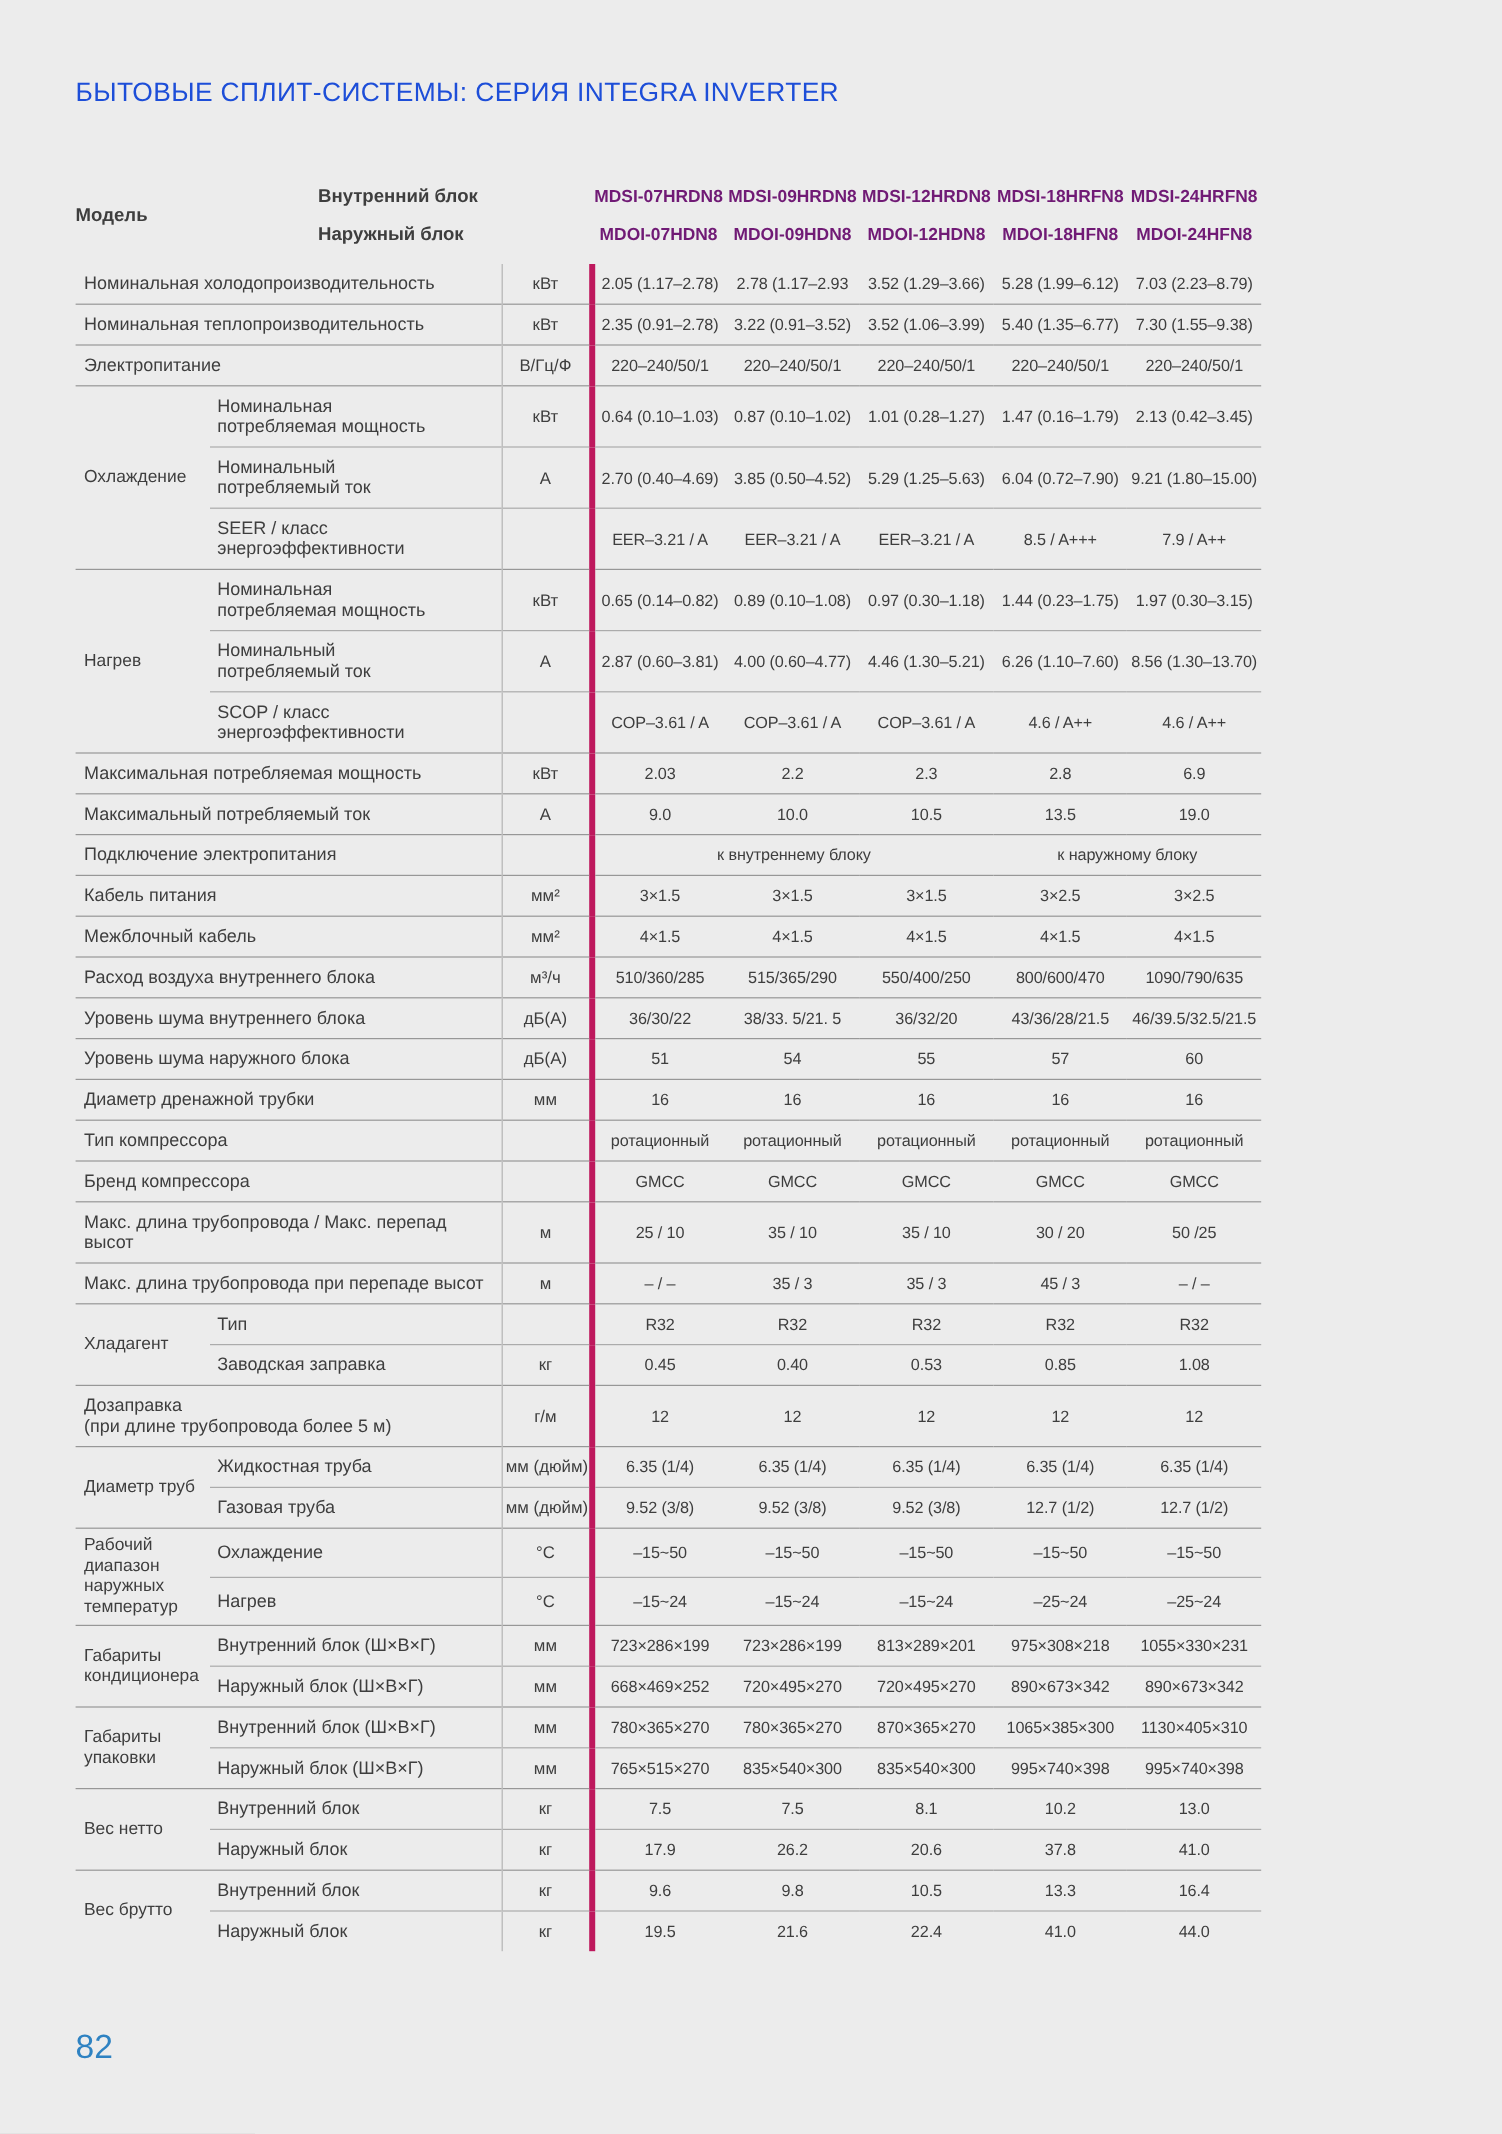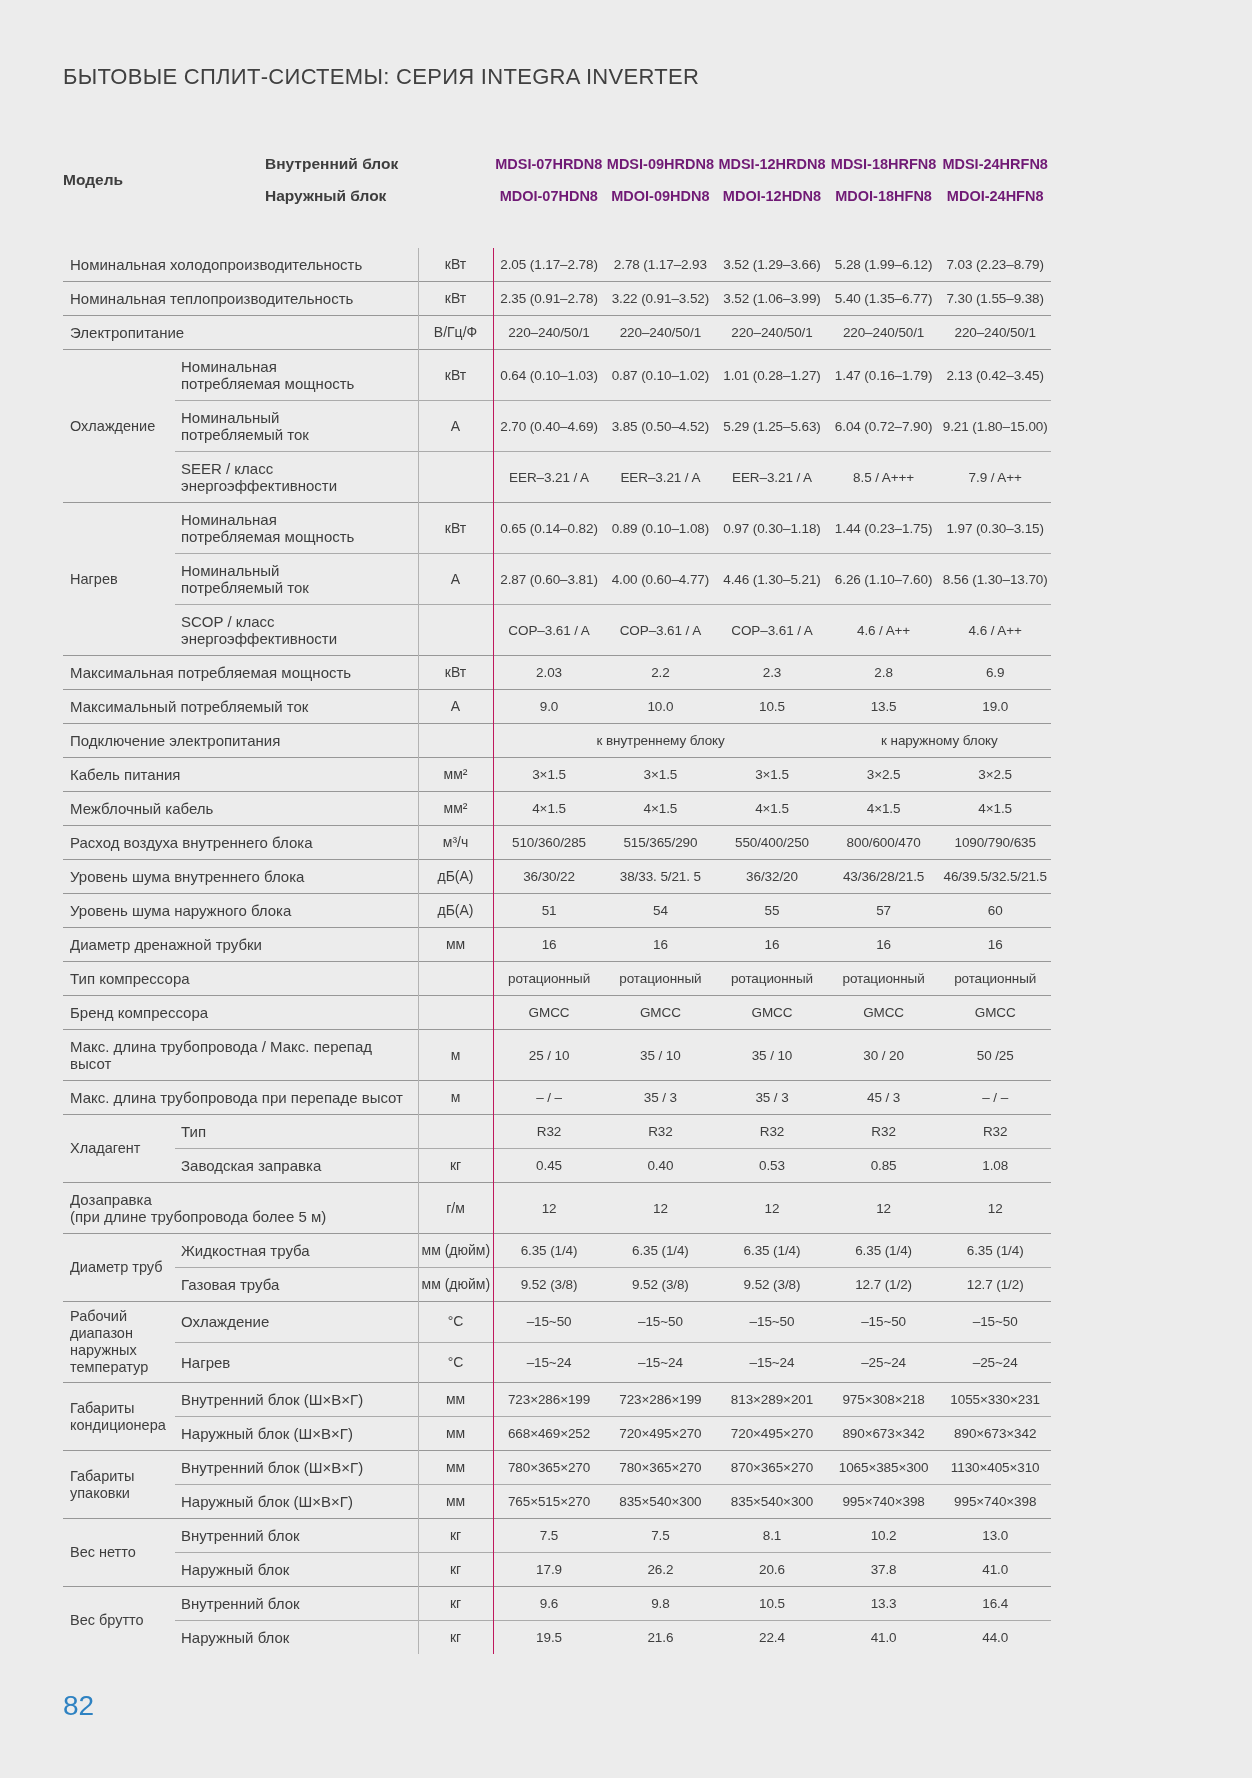--- a/index.html
+++ b/index.html
@@ -12,38 +12,38 @@
     color:#3e3e3e;
     overflow:hidden;
     box-sizing:border-box;
     padding:64px 0 0 63px;
   }
   .title{
     margin:0;
     font-size:22px;
     font-weight:500;
     letter-spacing:0.3px;
-    color:#404040;
+    color:#1d4ed8;
   }
   .model-header{
     margin-top:58px;
     display:grid;
     grid-template-columns:202px 228px repeat(5,111.6px);
     grid-template-rows:32px 32px;
     width:988px;
   }
   .mh-cell{display:flex;align-items:center;font-size:15.5px;font-weight:600;}
   .mh-model{grid-column:1;grid-row:1/3;align-self:center;}
   .mh-block-indoor{grid-column:2;grid-row:1;}
   .mh-block-outdoor{grid-column:2;grid-row:2;}
   .mh-name{justify-content:center;color:#701a75;font-size:14.5px;font-weight:bold;white-space:nowrap;}
   .r1{grid-row:1;} .r2{grid-row:2;}
   .c1{grid-column:3;} .c2{grid-column:4;} .c3{grid-column:5;} .c4{grid-column:6;} .c5{grid-column:7;}
   .spec-table{
-    margin-top:36px;
+    margin-top:8px;
     border-collapse:collapse;
     table-layout:fixed;
     width:988px;
   }
   .spec-table td{
     vertical-align:middle;
     line-height:17px;
     padding:8px 3px;
   }
   .group-cell{
@@ -57,21 +57,21 @@
     text-align:left;
     white-space:pre-line;
     padding-left:7px !important;
   }
   .label-cell.sub{padding-left:6px !important;}
   .unit-cell{
     text-align:center;
     font-size:14px;
     white-space:nowrap;
     border-left:1px solid #b3b3b3;
-    border-right:1px solid #be185d;
+    border-right:5px solid #be185d;
   }
   .value-cell{
     text-align:center;
     font-size:13.5px;
     letter-spacing:-0.1px;
     white-space:nowrap;
   }
   tr.major > td{border-top:1px solid #979797;}
   tr.minor > td{border-top:1px solid #ababab;}
   tr.first > td{border-top:none;}

